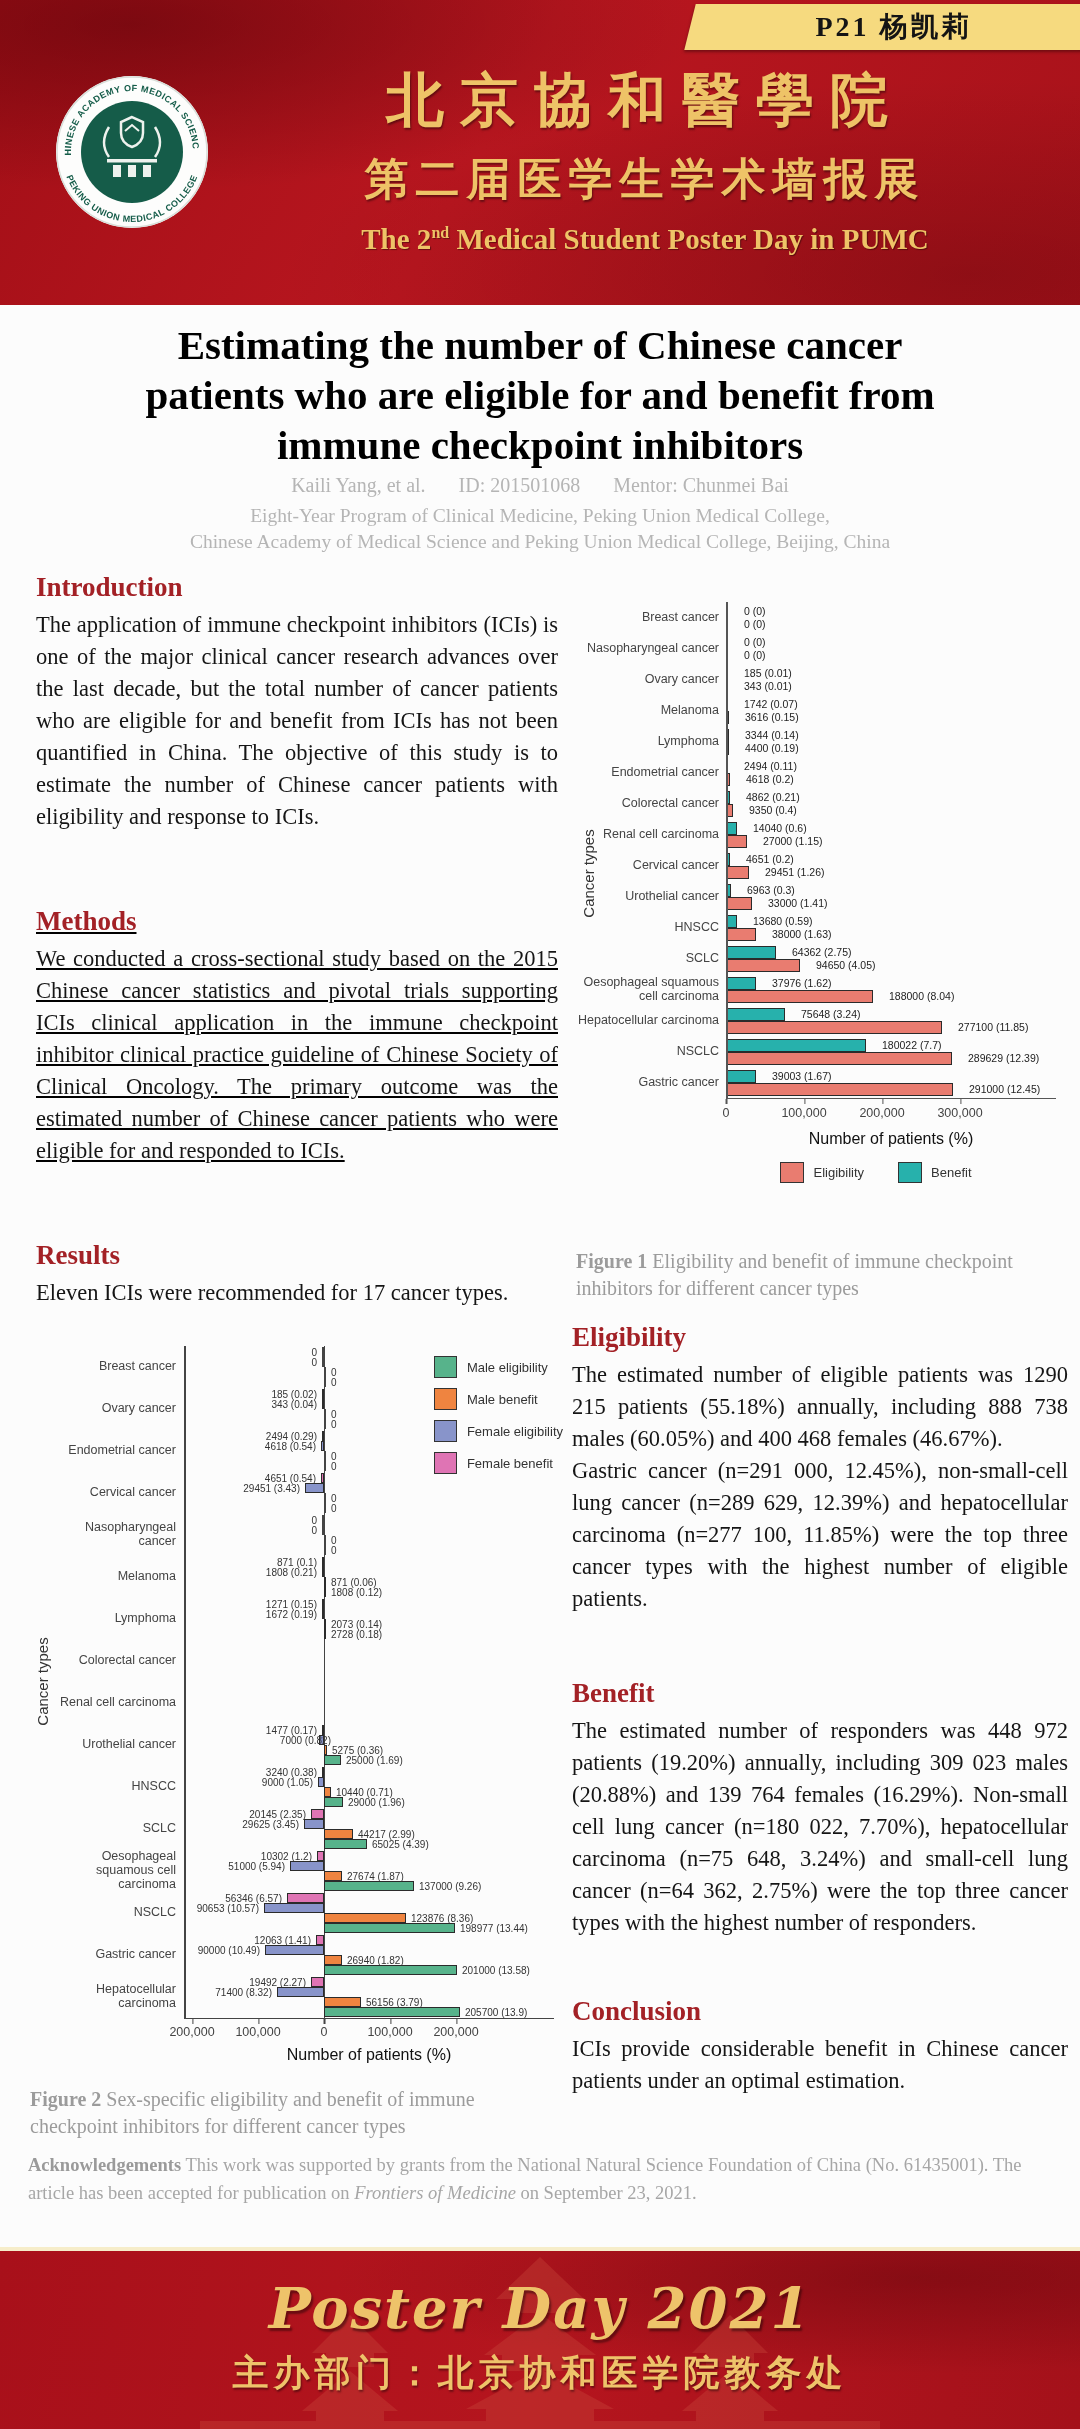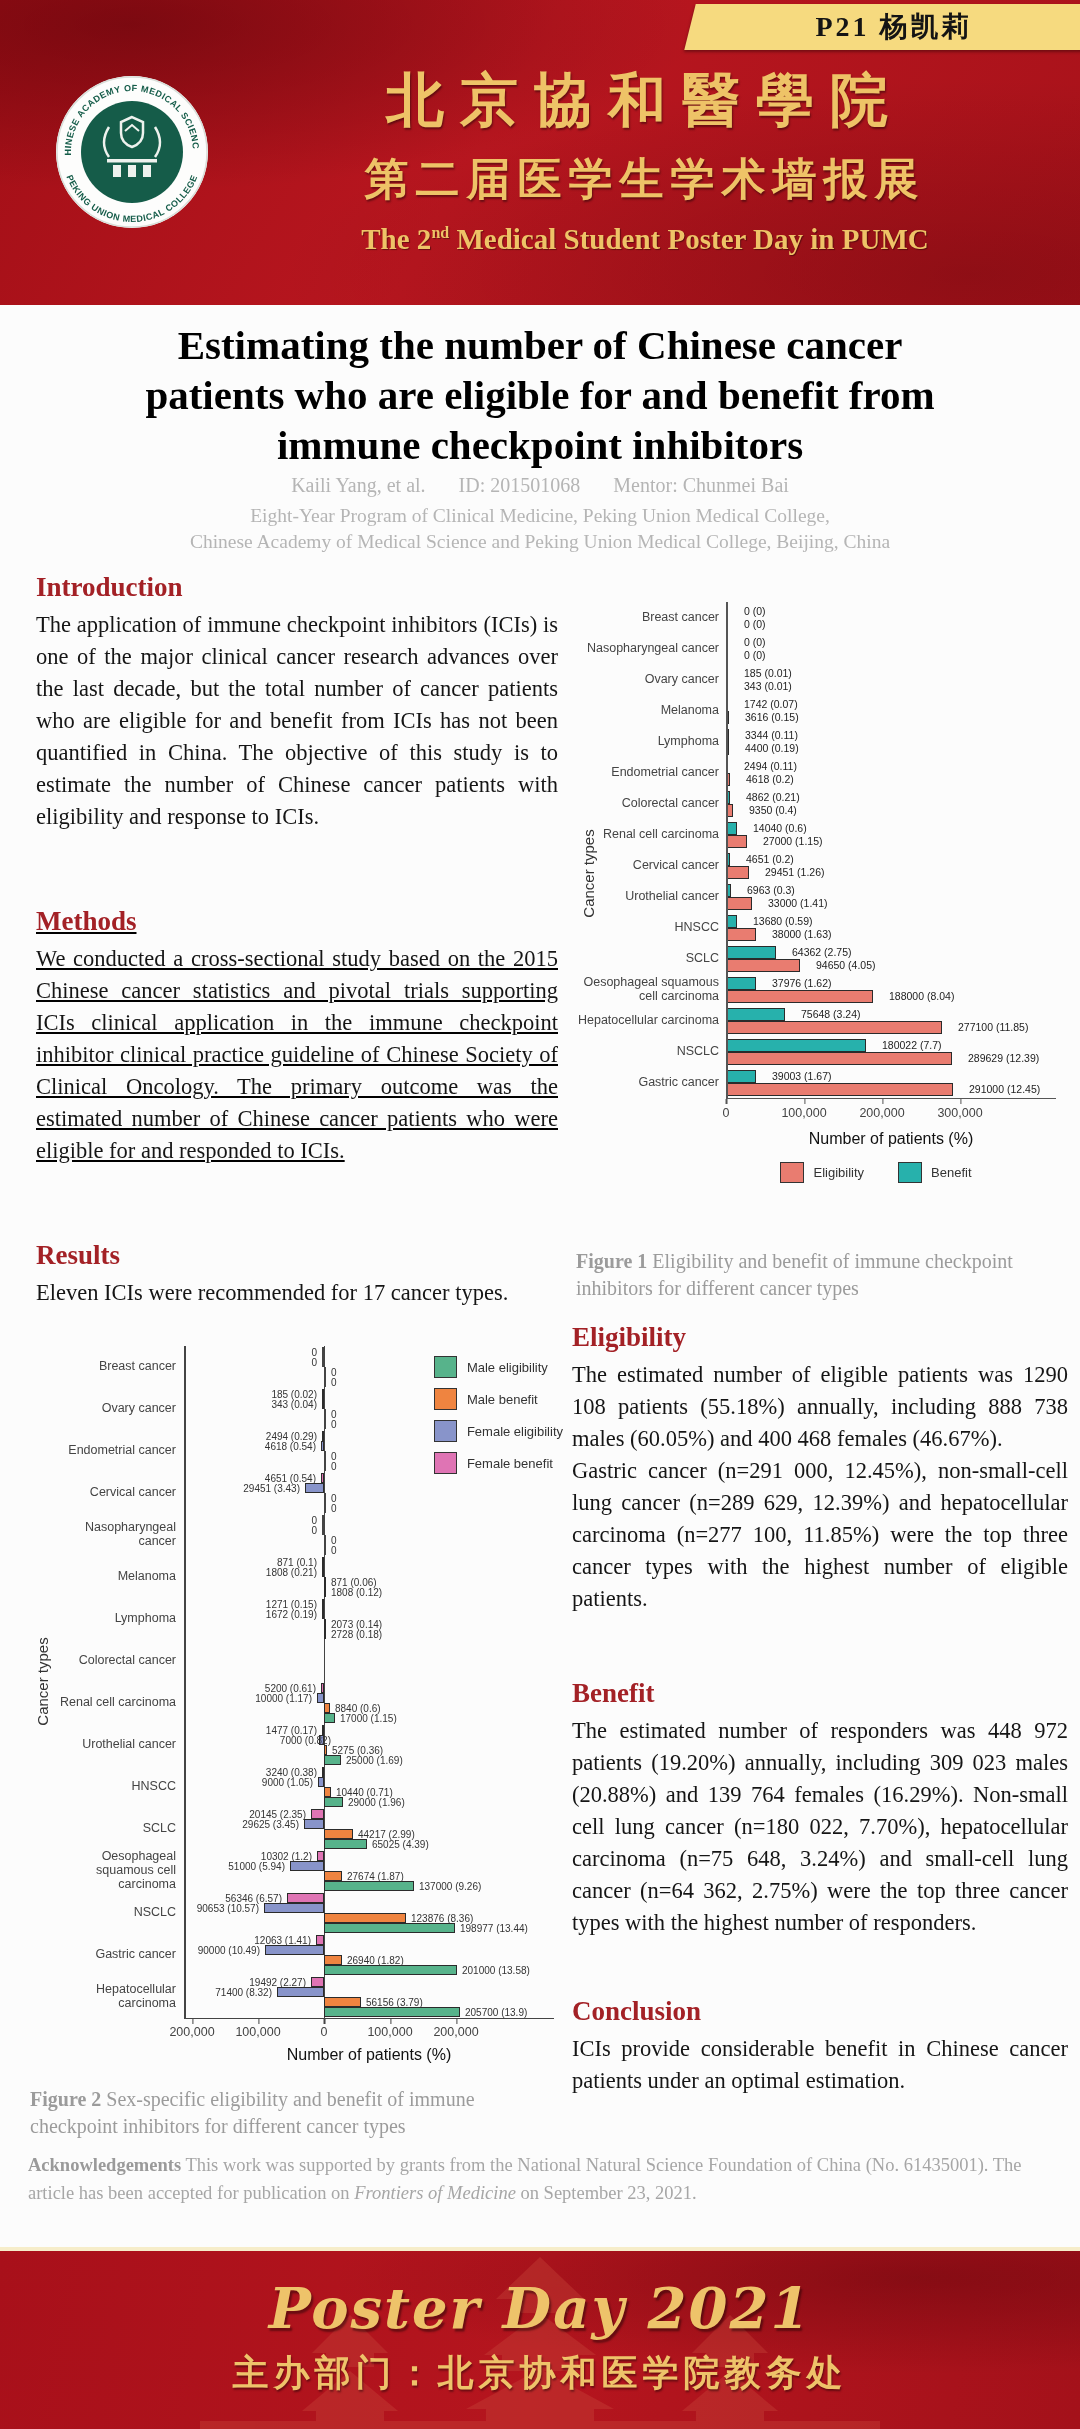--- a/index.html
+++ b/index.html
@@ -235,21 +235,21 @@
               <div class="f1-bar" style="width: 3px; background: rgb(233, 124, 112);"></div>
               <span class="f1-val">3616 (0.15)</span>
             </div>
           </div>
         </div>
         <div class="f1-row">
           <div class="f1-cat">Lymphoma</div>
           <div class="f1-bars">
             <div class="f1-line">
               <div class="f1-bar" style="width: 3px; background: rgb(39, 177, 172);"></div>
-              <span class="f1-val">3344 (0.11)</span>
+              <span class="f1-val">3344 (0.14)</span>
             </div>
             <div class="f1-line">
               <div class="f1-bar" style="width: 3px; background: rgb(233, 124, 112);"></div>
               <span class="f1-val">4400 (0.19)</span>
             </div>
           </div>
         </div>
         <div class="f1-row">
           <div class="f1-cat">Endometrial cancer</div>
           <div class="f1-bars">
@@ -411,21 +411,21 @@
           <span>Benefit</span>
         </span>
       </div>
   </div>
   <div class="caption" style="left:576px; top:1248px; width:480px;">
     <b>Figure 1</b><span> Eligibility and benefit of immune checkpoint inhibitors for different cancer types</span>
   </div>
 
   <section class="sec col-r" style="top:1322px;">
     <h2>Eligibility</h2>
-    <p>The estimated number of eligible patients was 1290 108 patients (55.18%) annually, including 888 738 males (60.05%) and 400 468 females (46.67%).</p>
+    <p>The estimated number of eligible patients was 1290 215 patients (55.18%) annually, including 888 738 males (60.05%) and 400 468 females (46.67%).</p>
     <p>Gastric cancer (n=291 000, 12.45%), non-small-cell lung cancer (n=289 629, 12.39%) and hepatocellular carcinoma (n=277 100, 11.85%) were the top three cancer types with the highest number of eligible patients.</p>
   </section>
   <section class="sec col-r" style="top:1678px;">
     <h2>Benefit</h2>
     <p>The estimated number of responders was 448 972 patients (19.20%) annually, including 309 023 males (20.88%) and 139 764 females (16.29%). Non-small cell lung cancer (n=180 022, 7.70%), hepatocellular carcinoma (n=75 648, 3.24%) and small-cell lung cancer (n=64 362, 2.75%) were the top three cancer types with the highest number of responders.</p>
   </section>
   <section class="sec col-r" style="top:1996px;">
     <h2>Conclusion</h2>
     <p>ICIs provide considerable benefit in Chinese cancer patients under an optimal estimation.</p>
   </section>
@@ -598,38 +598,20 @@
               <div class="f2-bar" style="width: 2px; background: rgb(87, 179, 139); left: 140px;"></div>
               <span class="f2-val" style="left: 147px;">2728 (0.18)</span>
             </div>
           </div>
         </div>
         <div class="f2-row">
           <div class="f2-cat">Colorectal cancer</div>
         </div>
         <div class="f2-row">
           <div class="f2-cat">Renal cell carcinoma</div>
-          <div class="f2-plot">
-            <div class="f2-line">
-              <div class="f2-bar" style="width: 3px; background: rgb(223, 116, 180); right: 230px;"></div>
-              <span class="f2-val" style="right: 238px;">5200 (0.61)</span>
-            </div>
-            <div class="f2-line">
-              <div class="f2-bar" style="width: 7px; background: rgb(136, 148, 202); right: 230px;"></div>
-              <span class="f2-val" style="right: 242px;">10000 (1.17)</span>
-            </div>
-            <div class="f2-line">
-              <div class="f2-bar" style="width: 6px; background: rgb(239, 132, 64); left: 140px;"></div>
-              <span class="f2-val" style="left: 151px;">8840 (0.6)</span>
-            </div>
-            <div class="f2-line">
-              <div class="f2-bar" style="width: 11px; background: rgb(87, 179, 139); left: 140px;"></div>
-              <span class="f2-val" style="left: 156px;">17000 (1.15)</span>
-            </div>
-          </div>
         </div>
         <div class="f2-row">
           <div class="f2-cat">Urothelial cancer</div>
           <div class="f2-plot">
             <div class="f2-line">
               <div class="f2-bar" style="width: 2px; background: rgb(223, 116, 180); right: 230px;"></div>
               <span class="f2-val" style="right: 237px;">1477 (0.17)</span>
             </div>
             <div class="f2-line">
               <div class="f2-bar" style="width: 5px; background: rgb(136, 148, 202); right: 230px;"></div>

